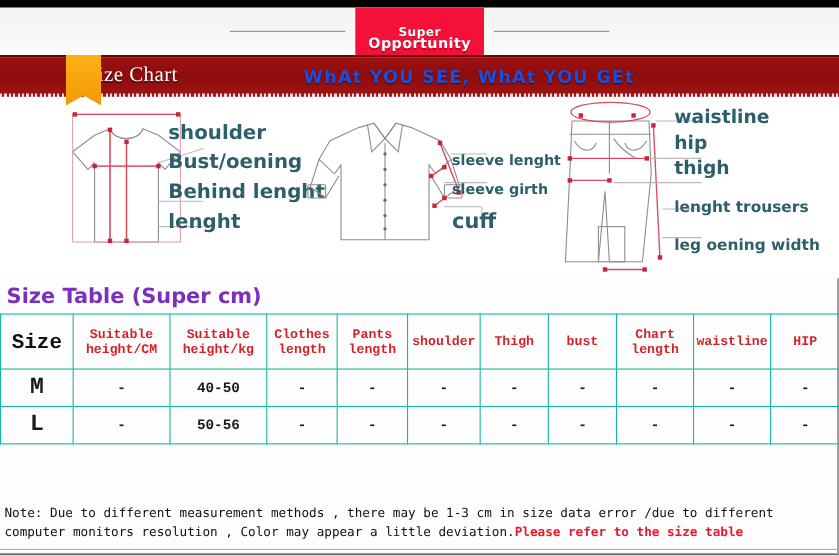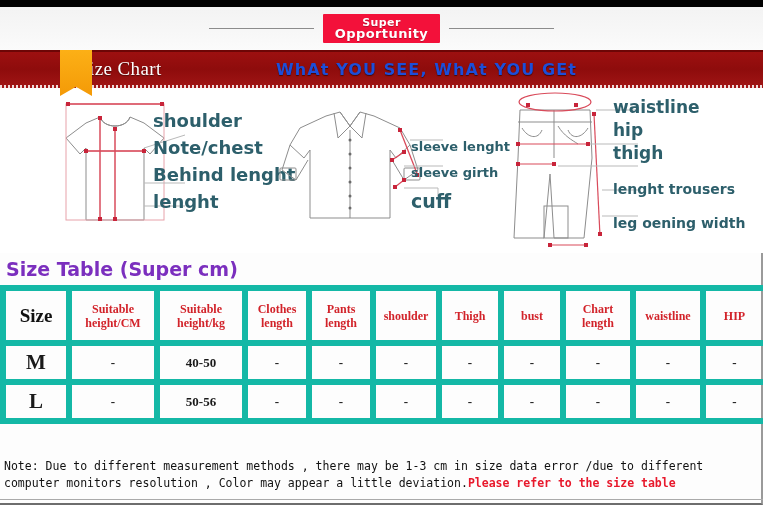--- a/index.html
+++ b/index.html
@@ -25,21 +25,21 @@
   .logostrip{
     position:absolute;left:0;top:7px;width:763px;height:43px;
     background:linear-gradient(#f3f3f3,#f7f7f7 55%,#fbfbfb);
     display:flex;align-items:center;justify-content:center;
   }
   .rule{height:1px;background:#8c8c8c;flex:0 0 auto;}
   .rule.left{width:105px;margin-right:9px;}
   .rule.right{width:105px;margin-left:9px;}
   .logo{
     background:#f3113a;color:#fff;
-    padding:3px 12px 4px 12px;
+    padding:17px 12px 4px 12px;
     text-align:center;line-height:11px;
     font-weight:bold;font-size:12px;
     letter-spacing:.4px;
     font-family:"DejaVu Sans",sans-serif;
     text-shadow:0 1px 0 rgba(0,0,0,.25);
     border-radius:1px;
   }
   .logo .l1{display:block;font-size:11px;}
   .logo .l2{display:block;font-size:13px;}
 
@@ -111,23 +111,23 @@
     position:absolute;left:6px;top:258px;
     color:#7b2fbe;font-size:19px;font-weight:bold;
     font-family:"DejaVu Sans",sans-serif;
   }
   table.sizetable{
     position:absolute;left:0;top:285px;
     width:763px;border-collapse:collapse;
     table-layout:fixed;
   }
   table.sizetable th,table.sizetable td{
-    border:6px solid #14b8a6;
+    border:1px solid #14b8a6;
     text-align:center;vertical-align:middle;
-    font-family:Liberation Serif, serif;
+    font-family:Liberation Mono, monospace;
     margin-left:35px;
   }
   table.sizetable th{
     height:45px;color:#d2232a;font-size:12px;font-weight:bold;
     line-height:14px;padding:2px 1px;
   }
   table.sizetable th.size-h{color:#111;font-size:19px;}
   table.sizetable td{
     height:31px;color:#1a1a1a;font-size:13px;font-weight:bold;
   }
@@ -195,21 +195,21 @@
             <rect x="73" y="129" width="4" height="4"></rect>
         </g>
         <g stroke="#b9b9b9" stroke-width="1">
           <line x1="104" y1="60" x2="145" y2="47"></line>
           <line x1="104" y1="95" x2="145" y2="95"></line>
           <line x1="104" y1="118" x2="145" y2="118"></line>
         </g>
       </svg>
       <div class="labels" id="tshirt-labels">
         <div class="lbl">shoulder</div>
-        <div class="lbl">Note/chest</div>
+        <div class="lbl">Bust/oening</div>
         <div class="lbl">Behind lenght</div>
         <div class="lbl">lenght</div>
       </div>
     </div>
 
     <div class="dg" id="shirt-block">
       <svg width="225" height="165" viewBox="0 0 225 165">
         <g fill="none" stroke="#8d8d8d" stroke-width="1">
           <path d="M12 57 L22 40 L48 28 L62 24 L72 38 L82 24 L96 28 L122 40 L132 57 L118 70 L112 62 L112 130 L32 130 L32 62 L26 70 Z"></path>
           <path d="M62 24 L72 38 L82 24"></path>

